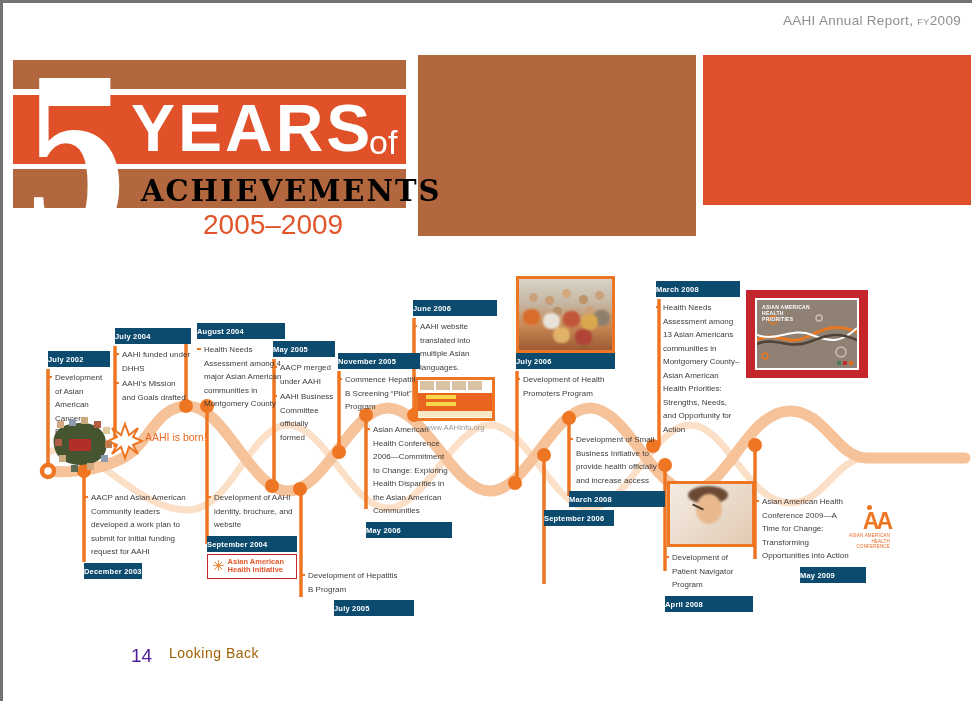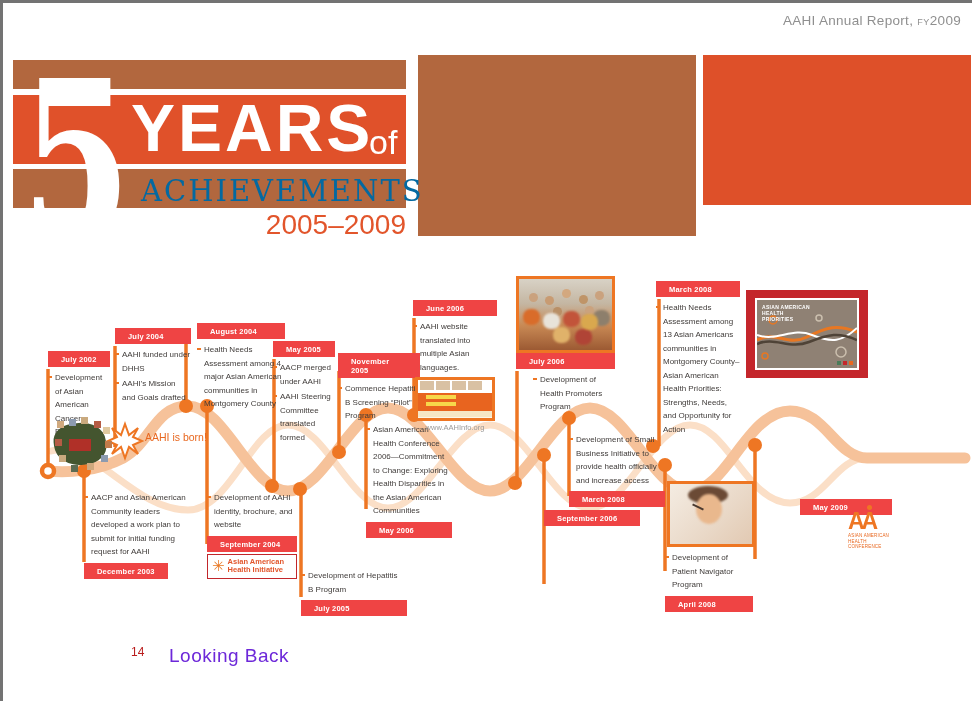--- a/index.html
+++ b/index.html
@@ -13,28 +13,28 @@
   .bar-top{top:57px;width:393px;height:29px;background:#b2673e;}
   .bar-orange{top:92px;width:393px;height:69px;background:#e0512a;}
   .bar-ach{top:166px;width:393px;height:39px;background:#b2673e;}
   .blk-mid{position:absolute;left:415px;top:52px;width:278px;height:181px;background:#b2673e;}
   .blk-right{position:absolute;left:700px;top:52px;width:268px;height:150px;background:#de5029;}
   .numeral{position:absolute;left:18px;top:48px;z-index:3;color:#fff;
            font-family:"DejaVu Serif",serif;font-weight:bold;font-size:220px;line-height:1;
            transform:scaleX(.72);transform-origin:left top;}
   .years{position:absolute;left:128px;top:94px;z-index:3;color:#fff;font-size:66px;line-height:62px;letter-spacing:3px;font-weight:700;}
   .of{position:absolute;left:366px;top:120px;z-index:3;color:#fff;font-size:34px;}
-  .ach{position:absolute;left:138px;top:171px;z-index:3;color:#0369a1;font-family:"DejaVu Serif",serif;
-       font-weight:normal;font-size:29px;letter-spacing:2px;}
-  .range{position:absolute;left:200px;top:206px;width:203px;text-align:right;z-index:3;color:#e2552b;font-size:28px;}
+  .ach{position:absolute;left:138px;top:171px;z-index:3;color:#000000;font-family:"DejaVu Serif",serif;
+       font-weight:bold;font-size:29px;letter-spacing:2px;}
+  .range{position:absolute;left:200px;top:206px;width:203px;text-align:left;z-index:3;color:#e2552b;font-size:28px;}
   
   .tl-svg{position:absolute;left:0;top:0;z-index:1;}
   
   .ev{position:absolute;z-index:2;}
-  .tab{background:#ef4444;color:#fff;font-size:7.5px;font-weight:bold;padding:4px 13px 3px;letter-spacing:.2px;}
+  .tab{background:#0c4a6e;color:#fff;font-size:7.5px;font-weight:bold;padding:4px 0 3px;letter-spacing:.2px;}
   .tab.mb{margin-bottom:4px;} .tab.mt{margin-top:4px;}
   .tx{font-size:8px;line-height:13.5px;color:#403c3a;}
   .it{position:relative;margin:0 0 2px 7px;}
   .it::before{content:"";position:absolute;left:-7px;top:5px;width:4px;height:1.5px;background:#ee7623;}
   .born{position:absolute;left:142px;top:428px;z-index:2;color:#e8671f;font-size:10.5px;}
   
   .ph{border:3px solid #ee7623;background:#e7e0d6;position:relative;overflow:hidden;}
   .collage{position:absolute;left:48px;top:414px;width:58px;height:58px;z-index:2;}
   .col-bg{position:absolute;left:3px;top:6px;width:52px;height:42px;background:#44552f;
           border-radius:38% 48% 40% 52%;transform:rotate(-7deg);}
@@ -60,27 +60,27 @@
   .portrait .face{position:absolute;left:26px;top:10px;width:26px;height:30px;border-radius:50%;background:#e9b88d;filter:blur(1px);}
   .portrait .hair{position:absolute;left:18px;top:2px;width:40px;height:18px;border-radius:50%;background:#6b4a35;filter:blur(1.2px);}
   .portrait .mic{position:absolute;left:22px;top:22px;width:12px;height:2px;background:#4a3a30;transform:rotate(25deg);}
   .cover-wrap{position:absolute;left:743px;top:287px;width:122px;height:88px;background:#c4262b;z-index:2;}
   .cover{position:absolute;left:9px;top:8px;width:100px;height:68px;background:#8f8174;border:2px solid #fff;overflow:hidden;}
   .cover-title{position:absolute;left:5px;top:4px;width:52px;font-size:5px;line-height:6px;color:#fff;font-weight:bold;letter-spacing:.3px;}
   .cover-logos{position:absolute;right:4px;bottom:3px;width:4px;height:4px;background:#e8671f;box-shadow:-6px 0 0 #c4262b,-12px 0 0 #4a7c59;}
   .aahi-logo{display:flex;align-items:center;gap:3px;background:#fff;border:1.5px solid #c2262b;padding:3px 4px;margin-top:2px;}
   .burst{color:#e87722;font-size:15px;line-height:14px;font-family:"DejaVu Sans",sans-serif;}
   .aahi-logo-tx{font-size:7.5px;font-weight:bold;color:#e2552b;line-height:8.5px;}
-  .aa-logo{position:absolute;left:845px;top:502px;width:42px;text-align:left;z-index:2;}
+  .aa-logo{position:absolute;left:845px;top:502px;width:42px;text-align:right;z-index:2;}
   .aa-head{width:5px;height:5px;border-radius:50%;background:#ee7623;margin:0 auto;}
   .aa-mark{font-size:23px;font-weight:bold;color:#ee7623;letter-spacing:-3px;line-height:23px;}
   .aa-cap{font-size:4.5px;line-height:5.5px;color:#e8671f;letter-spacing:.2px;}
   
-  .pgnum{position:absolute;left:128px;top:642px;font-size:12px;color:#b91c1c;}
-  .section{position:absolute;left:166px;top:642px;font-size:19px;color:#6d28d9;letter-spacing:.5px;}
+  .pgnum{position:absolute;left:128px;top:642px;font-size:19px;color:#4c1d95;}
+  .section{position:absolute;left:166px;top:642px;font-size:14px;color:#a16207;letter-spacing:.5px;}
 </style>
 </head>
 <body>
 
 <div class="page">
 
   <div class="hdr">
     <span>AAHI Annual Report,</span>
     <span class="fy">FY</span><span>2009</span>
   </div>
@@ -187,29 +187,29 @@
         <span>Asian American</span><br>
         <span>Health Initiative</span>
       </span>
     </div>
   </div>
 
   <div class="ev" style="left:270px;top:338px;width:62px;">
     <div class="tab mb">May 2005</div>
     <div class="tx">
       <div class="it">AACP merged under AAHI</div>
-      <div class="it">AAHI Steering Committee translated formed</div>
+      <div class="it">AAHI Business Committee officially formed</div>
     </div>
   </div>
 
   <div class="ev" style="left:298px;top:566px;width:100px;">
     <div class="tx">
         <div class="it">Development of Hepatitis B Program</div>
       </div>
-    <div class="tab mt" style="width:80px;">July 2005</div>
+    <div class="tab mt" style="width:80px;margin-left:33px;">July 2005</div>
   </div>
 
   <div class="ev" style="left:335px;top:350px;width:82px;">
     <div class="tab mb">November 2005</div>
     <div class="tx">
         <div class="it">Commence Hepatitis B Screening “Pilot” Program</div>
       </div>
   </div>
 
   <div class="ev" style="left:363px;top:420px;width:86px;">
@@ -240,21 +240,21 @@
     <div class="caption">www.AAHInfo.org</div>
   </div>
 
   <div class="ev" style="left:513px;top:273px;width:99px;">
     <div class="ph grp">
       <div class="bg"></div>
         <div class="heads"></div>
         <div class="shirts"></div>
     </div>
     <div class="tab">July 2006</div>
-    <div class="tx" style="margin-top:4px;margin-left:17px;">
+    <div class="tx" style="margin-top:4px;">
         <div class="it">Development of Health Promoters Program</div>
       </div>
   </div>
 
   <div class="ev" style="left:541px;top:503px;width:88px;">
     <div class="tab mt" style="width:70px;">September 2006</div>
   </div>
 
   <div class="ev" style="left:566px;top:430px;width:96px;">
     <div class="tx">
@@ -292,20 +292,23 @@
         <div class="face"></div>
         <div class="mic"></div>
     </div>
     <div class="tx" style="margin-top:4px;">
         <div class="it">Development of Patient Navigator Program</div>
       </div>
     <div class="tab mt">April 2008</div>
   </div>
 
   <div class="ev" style="left:752px;top:492px;width:95px;">
+    <div class="tx">
+        <div class="it">Asian American Health Conference 2009—A Time for Change: Transforming Opportunities into Action</div>
+      </div>
     <div class="tab mt" style="width:66px;margin-left:45px;">May 2009</div>
   </div>
   <div class="aa-logo">
     <div class="aa-head"></div>
     <div class="aa-mark">AA</div>
     <div class="aa-cap">
       <span>ASIAN AMERICAN</span><br>
       <span>HEALTH CONFERENCE</span>
     </div>
   </div>

